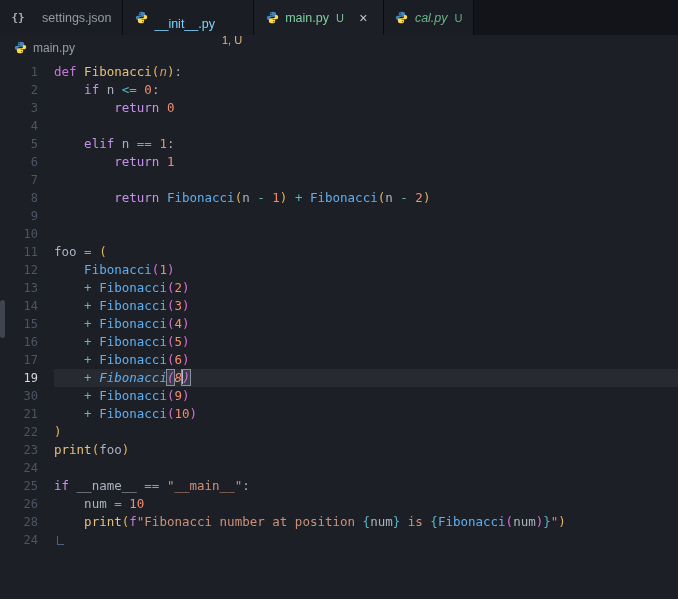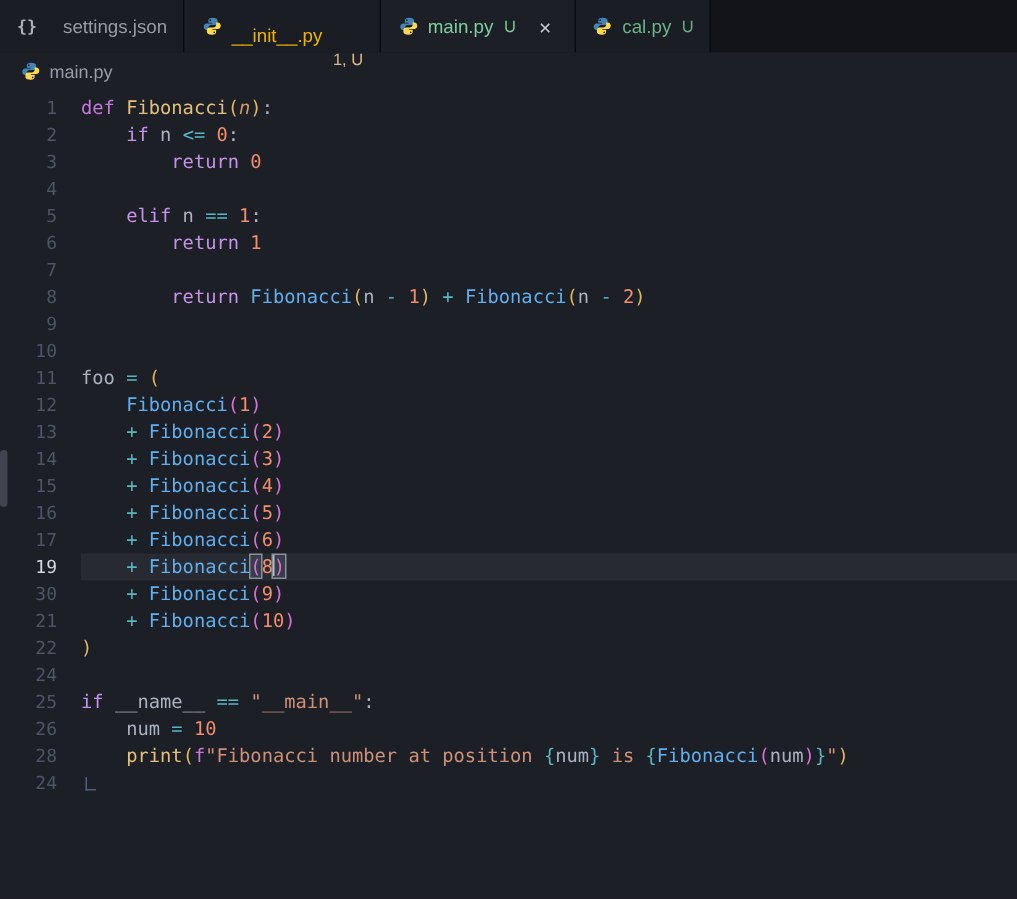--- a/index.html
+++ b/index.html
@@ -23,21 +23,21 @@
        color:var(--breadcrumb_fg);font-size:12px;background:var(--editor_bg);}
   .breadcrumbs .cicon svg{width:13px;height:13px;display:block;}
 
   
   .editor{position:relative;flex:1;background:var(--editor_bg);
        font-family:"DejaVu Sans Mono",monospace;font-size:12.5px;line-height:18px;padding-top:3px;}
   .line{display:flex;height:18px;white-space:pre;color:var(--default_fg);}
   .ln{flex:none;width:38px;text-align:right;padding-right:16px;color:var(--gutter_fg);font-size:12px;}
   .lc{flex:1;}
   .line.cur .ln{color:var(--gutter_active_fg);}
-  .line.cur .lc{background:var(--current_line_bg);}
+  .line.cur .lc{background:var(--current_line_bg);font-style:italic;}
 
   .c-kw{color:var(--kw);}
   .c-kwf{color:var(--kwf);}
   .c-fndef{color:var(--fndef);}
   .c-fn{color:var(--fn);}
   .c-fnb{color:var(--fnb);}
   .c-param{color:var(--param);font-style:italic;}
   .c-num{color:var(--num);}
   .c-str{color:var(--str);}
   .c-op{color:var(--op);}
@@ -62,42 +62,42 @@
         <span class="ticon json-glyph" style="color: rgb(169, 174, 184);">{}</span>
         <span style="color: rgb(150, 155, 165); margin-left: 11px;">settings.json</span>
       </div>
       <div class="tab">
         <span class="ticon">
           <svg viewBox="0 0 16 16" xmlns="http://www.w3.org/2000/svg">
             <path fill="#4584b6" d="M8 1C5.9 1 4.8 1.9 4.8 3.2v2h3.1v.6H3.3C2 5.8 1 6.9 1 8.4s1 2.6 2.3 2.6h1.5V9.3c0-1.3 1.1-2.3 2.4-2.3h3c1.2 0 2.2-1 2.2-2.2V3.2C12.4 1.9 10.9 1 8 1zM6.4 2.3a.7.7 0 1 1 0 1.4.7.7 0 0 1 0-1.4z"></path>
             <path fill="#ffd94d" d="M8 15c2.1 0 3.2-.9 3.2-2.2v-2H8.1v-.6h4.6c1.3 0 2.3-1.1 2.3-2.6s-1-2.6-2.3-2.6h-1.5v1.7c0 1.3-1.1 2.3-2.4 2.3h-3c-1.2 0-2.2 1-2.2 2.2v1.6C3.6 14.1 5.1 15 8 15zm1.6-1.3a.7.7 0 1 1 0-1.4.7.7 0 0 1 0 1.4z"></path>
           </svg>
         </span>
-        <span style="color: #eab308; margin-top: 12px;">__init__.py</span>
+        <span style="color: #7dd3fc; margin-top: 12px;">__init__.py</span>
         <span class="deco" style="color: rgb(226, 192, 141); margin-top: 44px;">1, U</span>
       </div>
       <div class="tab active">
         <span class="ticon">
           <svg viewBox="0 0 16 16" xmlns="http://www.w3.org/2000/svg">
             <path fill="#4584b6" d="M8 1C5.9 1 4.8 1.9 4.8 3.2v2h3.1v.6H3.3C2 5.8 1 6.9 1 8.4s1 2.6 2.3 2.6h1.5V9.3c0-1.3 1.1-2.3 2.4-2.3h3c1.2 0 2.2-1 2.2-2.2V3.2C12.4 1.9 10.9 1 8 1zM6.4 2.3a.7.7 0 1 1 0 1.4.7.7 0 0 1 0-1.4z"></path>
             <path fill="#ffd94d" d="M8 15c2.1 0 3.2-.9 3.2-2.2v-2H8.1v-.6h4.6c1.3 0 2.3-1.1 2.3-2.6s-1-2.6-2.3-2.6h-1.5v1.7c0 1.3-1.1 2.3-2.4 2.3h-3c-1.2 0-2.2 1-2.2 2.2v1.6C3.6 14.1 5.1 15 8 15zm1.6-1.3a.7.7 0 1 1 0-1.4.7.7 0 0 1 0 1.4z"></path>
           </svg>
         </span>
         <span style="color: rgb(126, 207, 157);">main.py</span>
         <span class="deco" style="color: rgb(126, 207, 157);">U</span>
         <span class="close">×</span>
       </div>
       <div class="tab">
         <span class="ticon">
           <svg viewBox="0 0 16 16" xmlns="http://www.w3.org/2000/svg">
             <path fill="#4584b6" d="M8 1C5.9 1 4.8 1.9 4.8 3.2v2h3.1v.6H3.3C2 5.8 1 6.9 1 8.4s1 2.6 2.3 2.6h1.5V9.3c0-1.3 1.1-2.3 2.4-2.3h3c1.2 0 2.2-1 2.2-2.2V3.2C12.4 1.9 10.9 1 8 1zM6.4 2.3a.7.7 0 1 1 0 1.4.7.7 0 0 1 0-1.4z"></path>
             <path fill="#ffd94d" d="M8 15c2.1 0 3.2-.9 3.2-2.2v-2H8.1v-.6h4.6c1.3 0 2.3-1.1 2.3-2.6s-1-2.6-2.3-2.6h-1.5v1.7c0 1.3-1.1 2.3-2.4 2.3h-3c-1.2 0-2.2 1-2.2 2.2v1.6C3.6 14.1 5.1 15 8 15zm1.6-1.3a.7.7 0 1 1 0-1.4.7.7 0 0 1 0 1.4z"></path>
           </svg>
         </span>
-        <span style="color: rgb(104, 180, 135);">cal.py</span>
+        <span style="color: rgb(104, 180, 135); font-style: italic;">cal.py</span>
         <span class="deco" style="color: rgb(104, 180, 135);">U</span>
       </div>
     </div>
 
   <div class="breadcrumbs">
     <span class="cicon" id="crumb-icon">
         <svg viewBox="0 0 16 16" xmlns="http://www.w3.org/2000/svg">
           <path fill="#4584b6" d="M8 1C5.9 1 4.8 1.9 4.8 3.2v2h3.1v.6H3.3C2 5.8 1 6.9 1 8.4s1 2.6 2.3 2.6h1.5V9.3c0-1.3 1.1-2.3 2.4-2.3h3c1.2 0 2.2-1 2.2-2.2V3.2C12.4 1.9 10.9 1 8 1zM6.4 2.3a.7.7 0 1 1 0 1.4.7.7 0 0 1 0-1.4z"></path>
           <path fill="#ffd94d" d="M8 15c2.1 0 3.2-.9 3.2-2.2v-2H8.1v-.6h4.6c1.3 0 2.3-1.1 2.3-2.6s-1-2.6-2.3-2.6h-1.5v1.7c0 1.3-1.1 2.3-2.4 2.3h-3c-1.2 0-2.2 1-2.2 2.2v1.6C3.6 14.1 5.1 15 8 15zm1.6-1.3a.7.7 0 1 1 0-1.4.7.7 0 0 1 0 1.4z"></path>
         </svg>
@@ -121,20 +121,21 @@
         <div class="line"><span class="ln">12</span><div class="lc"><span>    </span><span class="c-fn">Fibonacci</span><span class="c-p2">(</span><span class="c-num">1</span><span class="c-p2">)</span></div></div>
         <div class="line"><span class="ln">13</span><div class="lc"><span>    </span><span class="c-op">+</span><span> </span><span class="c-fn">Fibonacci</span><span class="c-p2">(</span><span class="c-num">2</span><span class="c-p2">)</span></div></div>
         <div class="line"><span class="ln">14</span><div class="lc"><span>    </span><span class="c-op">+</span><span> </span><span class="c-fn">Fibonacci</span><span class="c-p2">(</span><span class="c-num">3</span><span class="c-p2">)</span></div></div>
         <div class="line"><span class="ln">15</span><div class="lc"><span>    </span><span class="c-op">+</span><span> </span><span class="c-fn">Fibonacci</span><span class="c-p2">(</span><span class="c-num">4</span><span class="c-p2">)</span></div></div>
         <div class="line"><span class="ln">16</span><div class="lc"><span>    </span><span class="c-op">+</span><span> </span><span class="c-fn">Fibonacci</span><span class="c-p2">(</span><span class="c-num">5</span><span class="c-p2">)</span></div></div>
         <div class="line"><span class="ln">17</span><div class="lc"><span>    </span><span class="c-op">+</span><span> </span><span class="c-fn">Fibonacci</span><span class="c-p2">(</span><span class="c-num">6</span><span class="c-p2">)</span></div></div>
         <div class="line cur"><span class="ln">19</span><div class="lc"><span>    </span><span class="c-op">+</span><span> </span><span class="c-fn">Fibonacci</span><span class="c-p2 match">(</span><span class="c-num">8</span><span class="caret"></span><span class="c-p2 match">)</span></div></div>
         <div class="line"><span class="ln">30</span><div class="lc"><span>    </span><span class="c-op">+</span><span> </span><span class="c-fn">Fibonacci</span><span class="c-p2">(</span><span class="c-num">9</span><span class="c-p2">)</span></div></div>
         <div class="line"><span class="ln">21</span><div class="lc"><span>    </span><span class="c-op">+</span><span> </span><span class="c-fn">Fibonacci</span><span class="c-p2">(</span><span class="c-num">10</span><span class="c-p2">)</span></div></div>
         <div class="line"><span class="ln">22</span><div class="lc"><span class="c-p1">)</span></div></div>
+        <div class="line"><span class="ln">23</span><div class="lc"><span class="c-fnb">print</span><span class="c-p1">(</span><span>foo</span><span class="c-p1">)</span></div></div>
         <div class="line"><span class="ln">24</span><div class="lc"></div></div>
         <div class="line"><span class="ln">25</span><div class="lc"><span class="c-kwf">if</span><span> __name__ </span><span class="c-op">==</span><span> </span><span class="c-str">"__main__"</span><span>:</span></div></div>
         <div class="line"><span class="ln">26</span><div class="lc"><span>    num </span><span class="c-op">=</span><span> </span><span class="c-num">10</span></div></div>
         <div class="line"><span class="ln">28</span><div class="lc"><span>    </span><span class="c-fnb">print</span><span class="c-p1">(</span><span class="c-kw">f</span><span class="c-str">"Fibonacci number at position </span><span class="c-ib">{</span><span>num</span><span class="c-ib">}</span><span class="c-str"> is </span><span class="c-ib">{</span><span class="c-fn">Fibonacci</span><span class="c-p2">(</span><span>num</span><span class="c-p2">)</span><span class="c-ib">}</span><span class="c-str">"</span><span class="c-p1">)</span></div></div>
         <div class="line"><span class="ln">24</span><div class="lc"><span class="corner-mark"></span></div></div>
       </div>
     <div class="left-thumb"></div>
   </div>
 
 </div>

